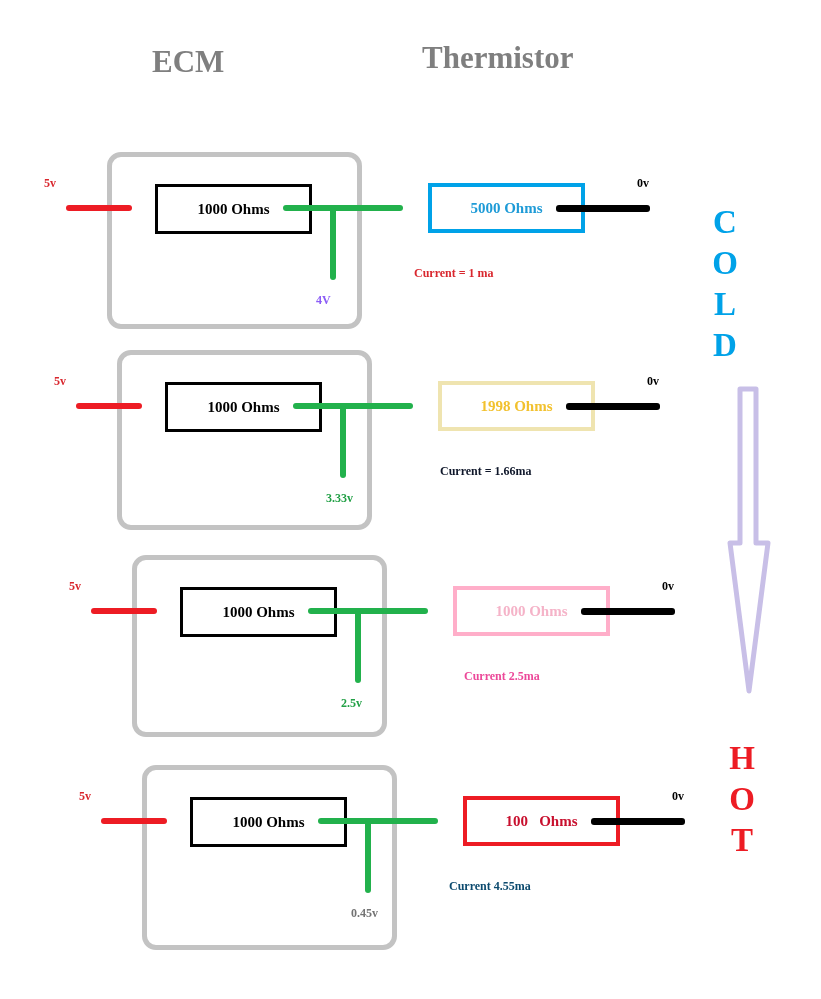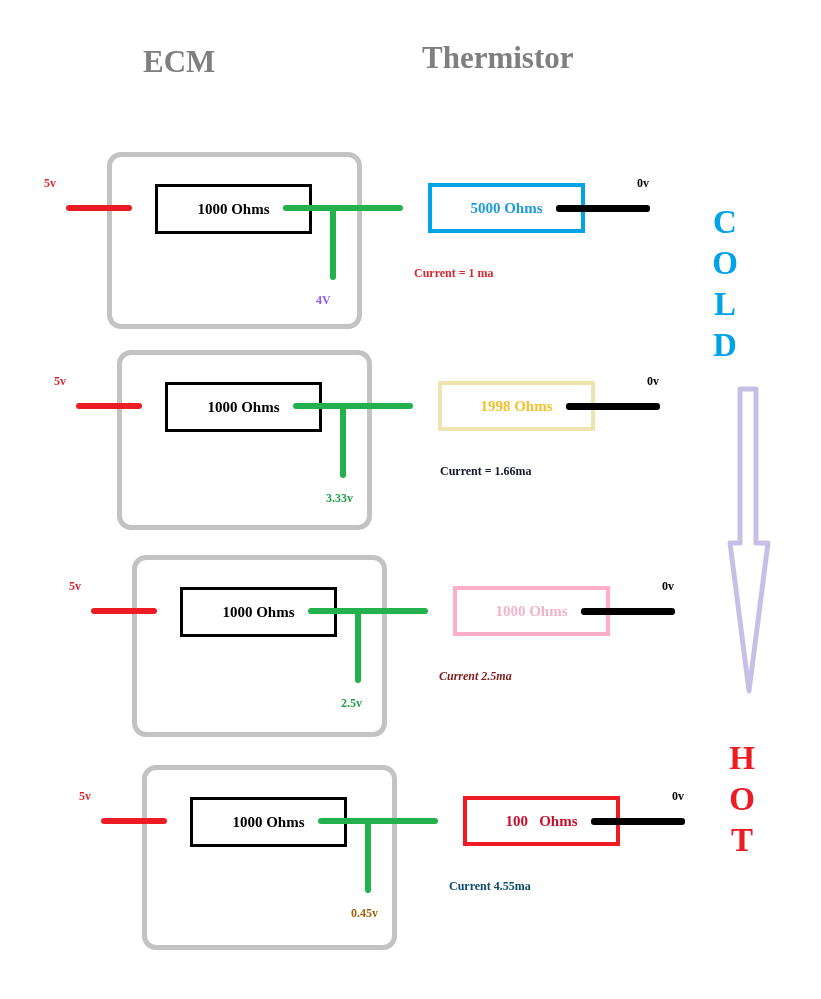--- a/index.html
+++ b/index.html
@@ -10,21 +10,21 @@
   .frame { position: absolute; border: 5px solid #c3c3c3; border-radius: 14px; box-sizing: border-box; }
   .res { position: absolute; box-sizing: border-box; display: flex; align-items: center; justify-content: center;
          font-weight: bold; font-size: 15px; background: #fff; margin-left: 28px; }
   .wire { position: absolute; border-radius: 3px; }
   .lbl { position: absolute; font-weight: bold; font-size: 12px; white-space: nowrap; }
   .vert { position: absolute; font-weight: bold; font-size: 33px; line-height: 41px; text-align: center; width: 40px; }
 </style>
 </head>
 <body>
 
-<div class="hdr" style="left:143px; top:44px;">ECM</div>
+<div class="hdr" style="left:152px; top:44px;">ECM</div>
 <div class="hdr" style="left:422px; top:40px;">Thermistor</div>
 
 <div id="circuits">
     <div>
     <div class="lbl" style="left:44px; top:176px; color:#d9272e;">5v</div>
     <div class="frame" style="left:107px; top:152px; width:255px; height:177px;"></div>
     <div class="wire" style="left:66px; top:205px; width:66px; height:6px; background:#ed1c24;"></div>
     <div class="res" style="left:127px; top:184px; width:157px; height:50px; border:3px solid #000; color:#000;">
       <span>1000 Ohms</span>
     </div>
@@ -63,32 +63,32 @@
       <span>1000 Ohms</span>
     </div>
     <div class="wire" style="left:308px; top:608px; width:120px; height:6px; background:#22b14c;"></div>
     <div class="wire" style="left:355px; top:611px; width:6px; height:72px; background:#22b14c;"></div>
     <div class="lbl" style="left:341px; top:696px; color:#22a046;">2.5v</div>
     <div class="res" style="left:425px; top:586px; width:157px; height:50px; border:4px solid #ffaec9; color:#f5b3c8;">
       <span style="white-space:pre;">1000 Ohms</span>
     </div>
     <div class="wire" style="left:581px; top:608px; width:94px; height:7px; background:#000000;"></div>
     <div class="lbl" style="left:662px; top:579px; color:#000;">0v</div>
-    <div class="lbl" style="left:439px; top:669px; color:#7f1d1d;font-style:italic;">Current 2.5ma</div>
+    <div class="lbl" style="left:464px; top:669px; color:#ec4899;">Current 2.5ma</div>
   </div>
     <div>
     <div class="lbl" style="left:79px; top:789px; color:#d9272e;">5v</div>
     <div class="frame" style="left:142px; top:765px; width:255px; height:185px;"></div>
     <div class="wire" style="left:101px; top:818px; width:66px; height:6px; background:#ed1c24;"></div>
     <div class="res" style="left:162px; top:797px; width:157px; height:50px; border:3px solid #000; color:#000;">
       <span>1000 Ohms</span>
     </div>
     <div class="wire" style="left:318px; top:818px; width:120px; height:6px; background:#22b14c;"></div>
     <div class="wire" style="left:365px; top:821px; width:6px; height:72px; background:#22b14c;"></div>
-    <div class="lbl" style="left:351px; top:906px; color:#a16207;">0.45v</div>
+    <div class="lbl" style="left:351px; top:906px; color:#737373;">0.45v</div>
     <div class="res" style="left:435px; top:796px; width:157px; height:50px; border:4px solid #ed1c24; color:#c8102e;">
       <span style="white-space:pre;">100   Ohms</span>
     </div>
     <div class="wire" style="left:591px; top:818px; width:94px; height:7px; background:#000000;"></div>
     <div class="lbl" style="left:672px; top:789px; color:#000;">0v</div>
     <div class="lbl" style="left:449px; top:879px; color:#0c4a6e;">Current 4.55ma</div>
   </div>
   </div>
 
 <div class="vert" id="cold" style="left:705px; top:202px; color:#00a2e8;">

